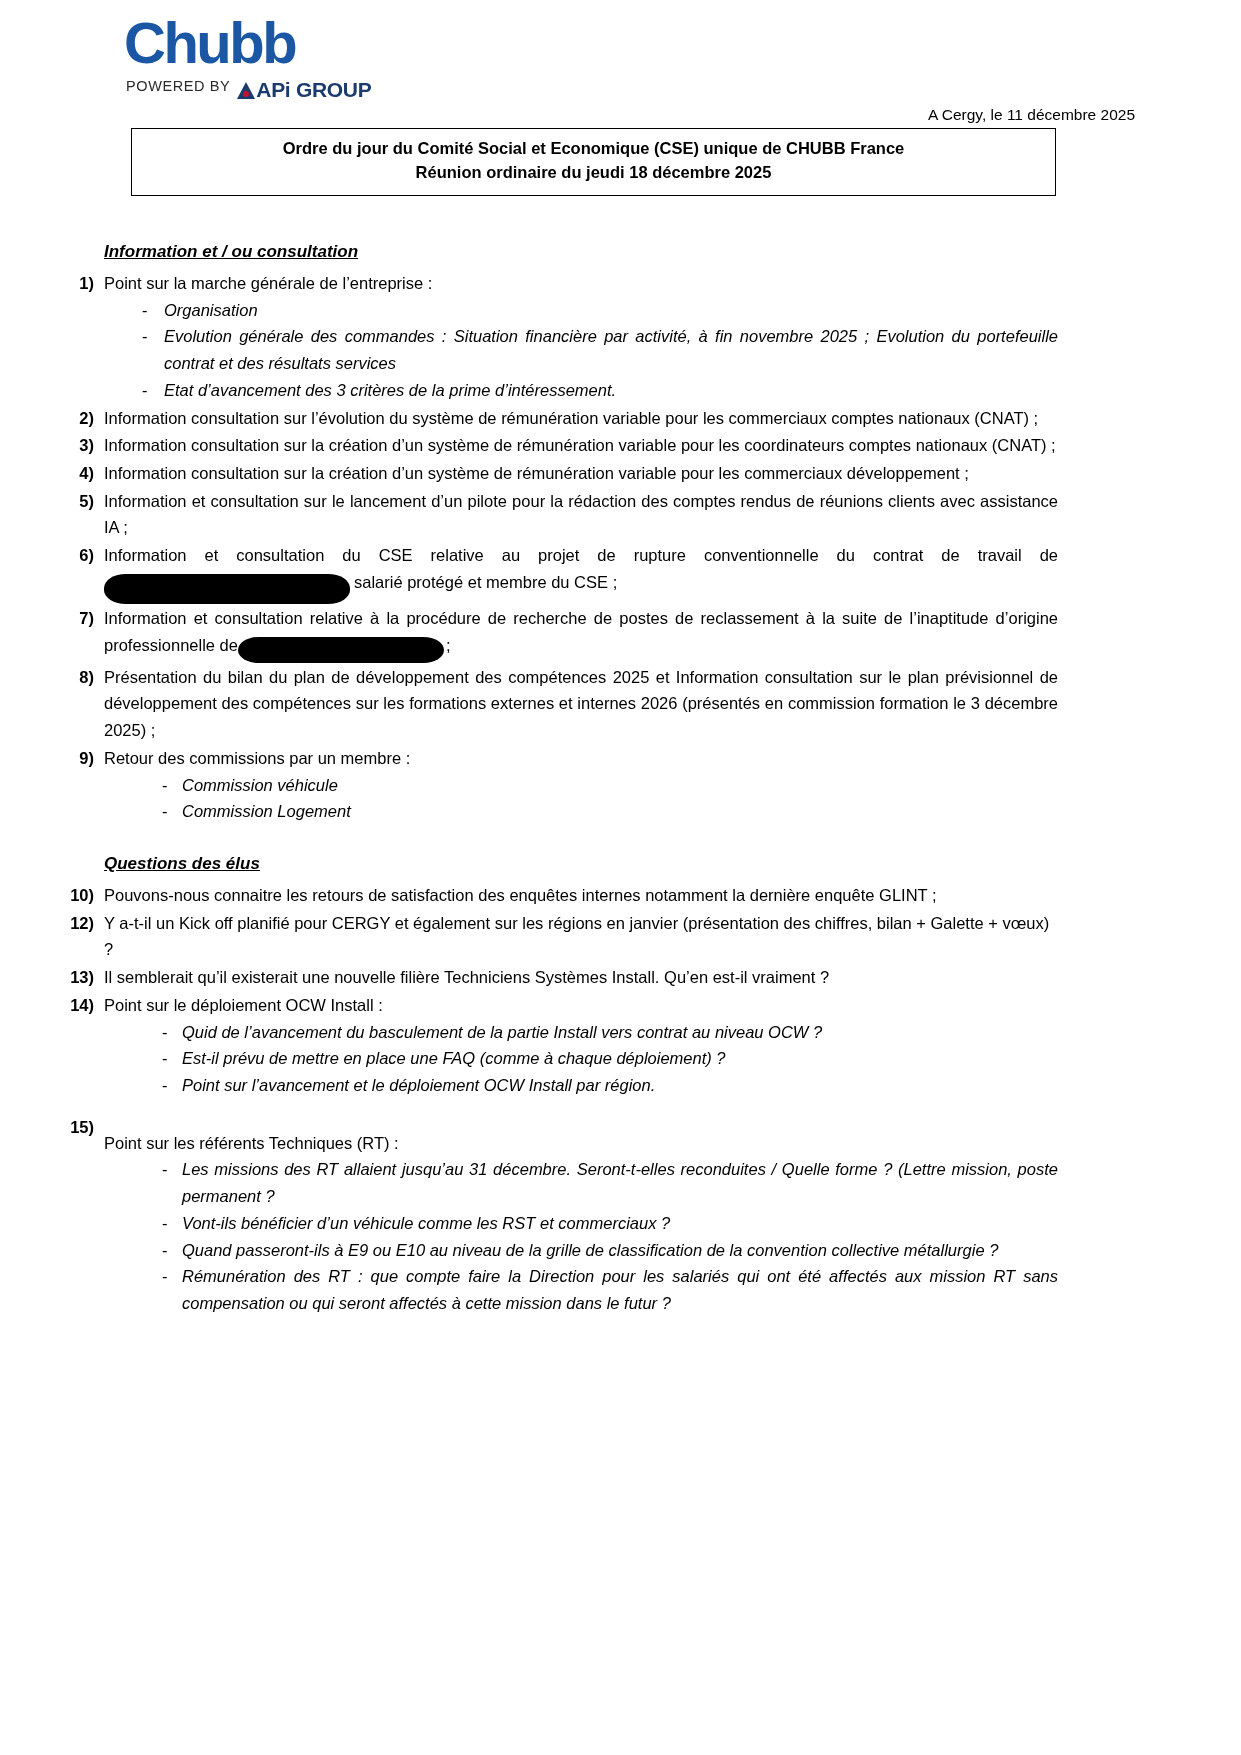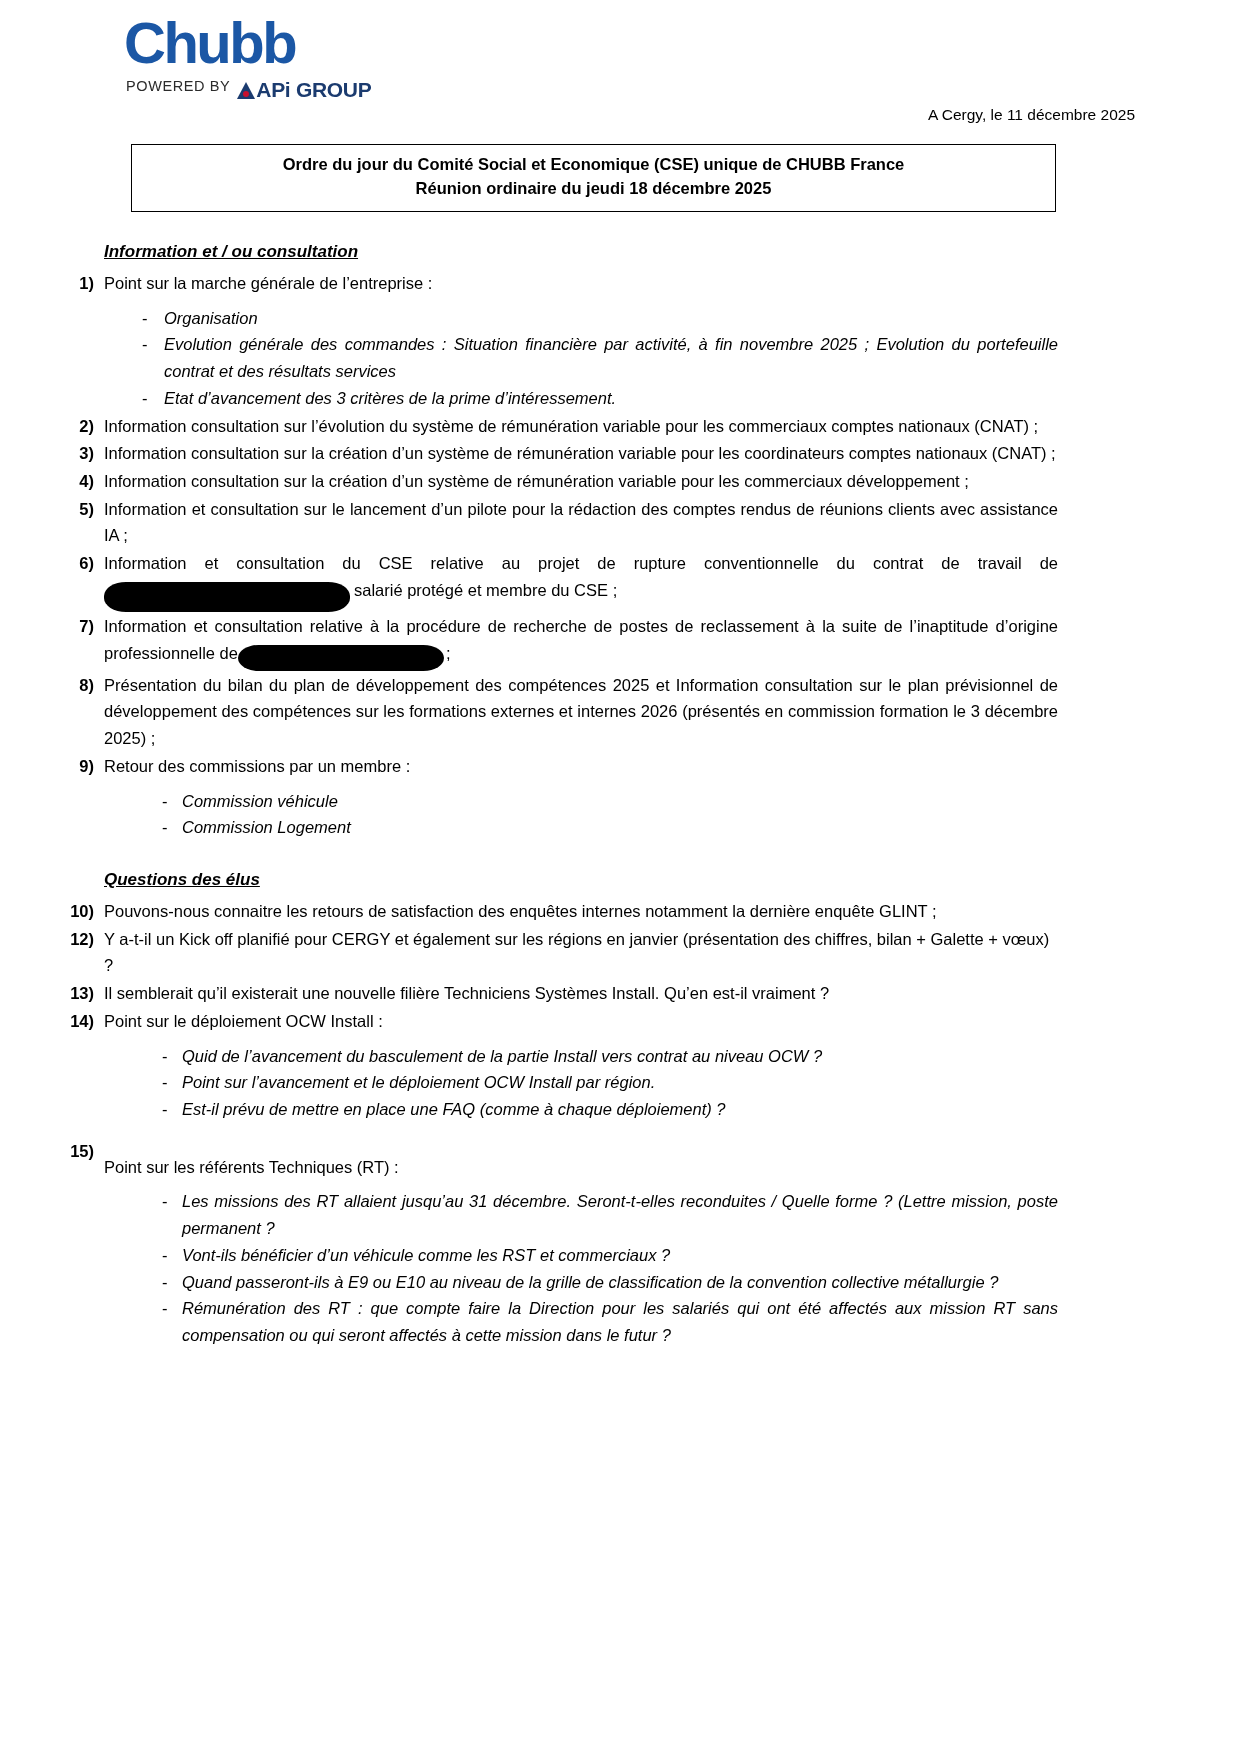--- a/index.html
+++ b/index.html
@@ -85,21 +85,21 @@
     right: 106px;
     top: 106px;
     font-size: 15.5px;
     color: #000;
   }
 
   
   .title-box {
     position: absolute;
     left: 131px;
-    top: 144px;
+    top: 128px;
     width: 925px;
     border: 1.3px solid #000;
     box-sizing: border-box;
     padding: 8px 10px 10px 10px;
     text-align: center;
   }
   .title-line {
     font-weight: bold;
     font-size: 16.5px;
     line-height: 1.45;
@@ -145,21 +145,21 @@
   li.item > .txt {
     font-size: 16.5px;
     line-height: 1.62;
     text-align: justify;
     padding-right: 2px;
   }
   li.item > .txt.nojust { text-align: left; }
 
   ul.sub {
     list-style: none;
-    margin: 8px 0 0 0;
+    margin: 0 0 0 0;
     padding: 0;
   }
   ul.sub li {
     position: relative;
     padding-left: 60px;
     font-style: italic;
     font-size: 16.5px;
     line-height: 1.62;
     text-align: justify;
     padding-right: 2px;
@@ -291,22 +291,22 @@
       <li class="item">
         <span class="num">13)</span>
         <div class="txt nojust">Il semblerait qu’il existerait une nouvelle filière Techniciens Systèmes Install. Qu’en est-il vraiment ?</div>
       </li>
 
       <li class="item">
         <span class="num">14)</span>
         <div class="txt nojust">Point sur le déploiement OCW Install :</div>
         <ul class="sub indent2">
           <li class="nojust">Quid de l’avancement du basculement de la partie Install vers contrat au niveau OCW ?</li>
+          <li class="nojust">Est-il prévu de mettre en place une FAQ (comme à chaque déploiement) ?</li>
           <li class="nojust">Point sur l’avancement et le déploiement OCW Install par région.</li>
-          <li class="nojust">Est-il prévu de mettre en place une FAQ (comme à chaque déploiement) ?</li>
         </ul>
       </li>
 
       <li class="item">
         <div class="spacer-30"></div>
         <span class="num" style="top:14px">15)</span>
         <div class="txt nojust">Point sur les référents Techniques (RT) :</div>
         <ul class="sub indent2">
           <li>Les missions des RT allaient jusqu’au 31 décembre. Seront-t-elles reconduites / Quelle forme ? (Lettre mission, poste permanent ?</li>
           <li class="nojust">Vont-ils bénéficier d’un véhicule comme les RST et commerciaux ?</li>

